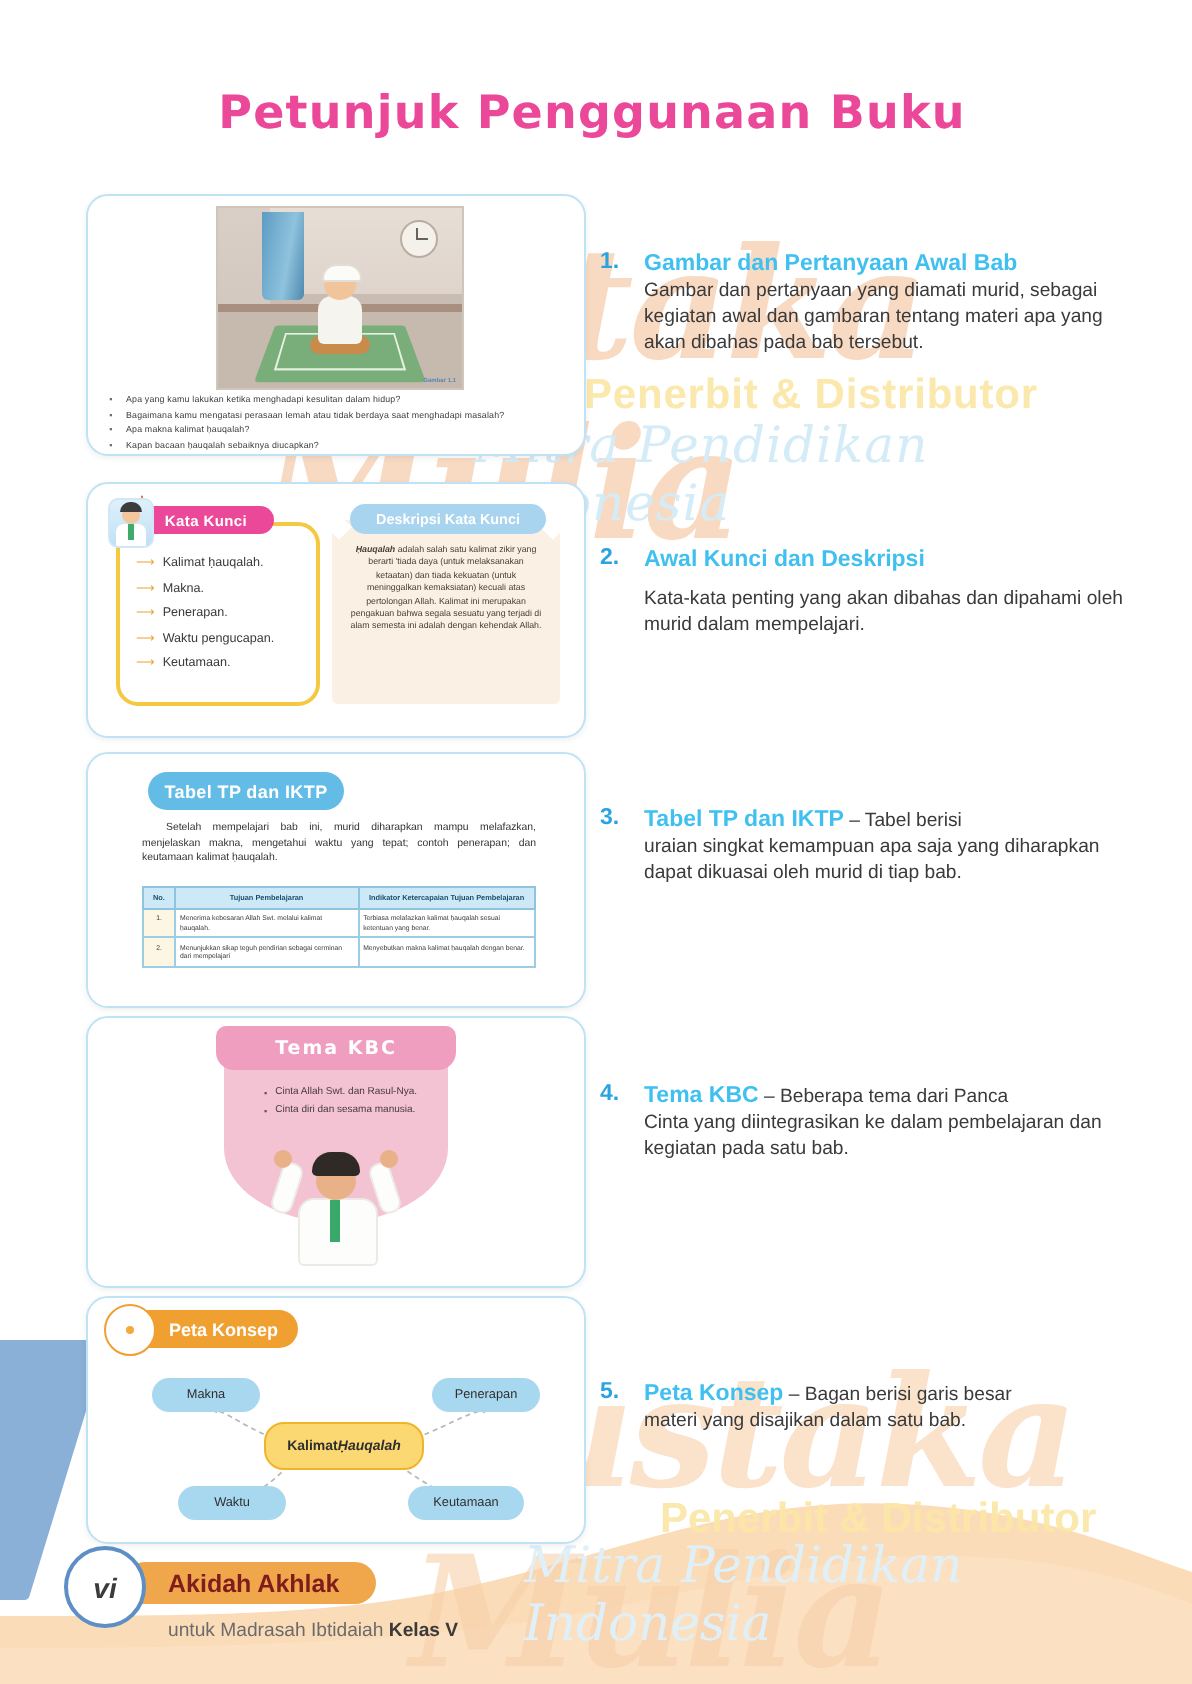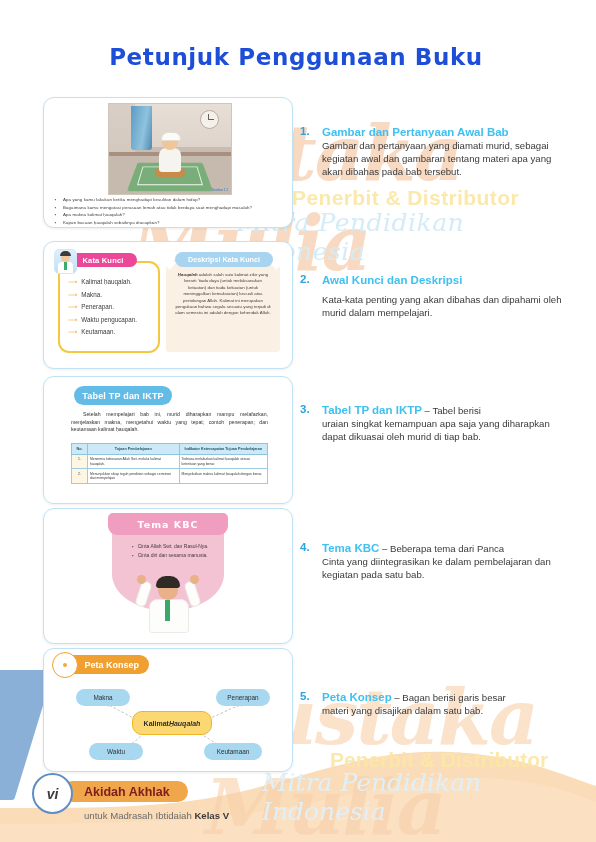--- a/index.html
+++ b/index.html
@@ -22,21 +22,21 @@
   .wm-ital{left:237px;top:208px;font-family:"DejaVu Serif",serif;font-style:italic;
     font-size:25px;color:#d4ecf7;letter-spacing:.5px;}
   .wm2-script{left:205px;top:672px;font-family:"DejaVu Serif",serif;font-style:italic;
     font-size:77px;font-weight:bold;color:#f7cfaa;opacity:.6;letter-spacing:-2px;}
   .wm2-sub{left:330px;top:748px;font-size:21px;font-weight:bold;color:#fbe7a8;opacity:.95;}
   .wm2-ital{left:262px;top:768px;font-family:"DejaVu Serif",serif;font-style:italic;
     font-size:25px;color:#dff0f9;}
 
   
   .page-title{position:absolute;left:0;top:44px;width:592px;text-align:center;z-index:5;
-    font-size:23px;font-weight:bold;color:#1d4ed8;letter-spacing:.6px;
+    font-size:23px;font-weight:bold;color:#ec4899;letter-spacing:.6px;
     font-family:"DejaVu Sans",sans-serif;}
 
   
   .card{position:absolute;z-index:4;background:#ffffff;border:1.4px solid #bfe2f4;
     border-radius:11px;box-shadow:0 1px 3px rgba(0,0,0,.07);overflow:hidden;}
   .card-1{left:43px;top:97px;width:248px;height:129px;}
   .card-2{left:43px;top:241px;width:248px;height:126px;}
   .card-3{left:43px;top:376px;width:248px;height:126px;}
   .card-4{left:43px;top:508px;width:248px;height:134px;}
   .card-5{left:43px;top:648px;width:248px;height:122px;}

